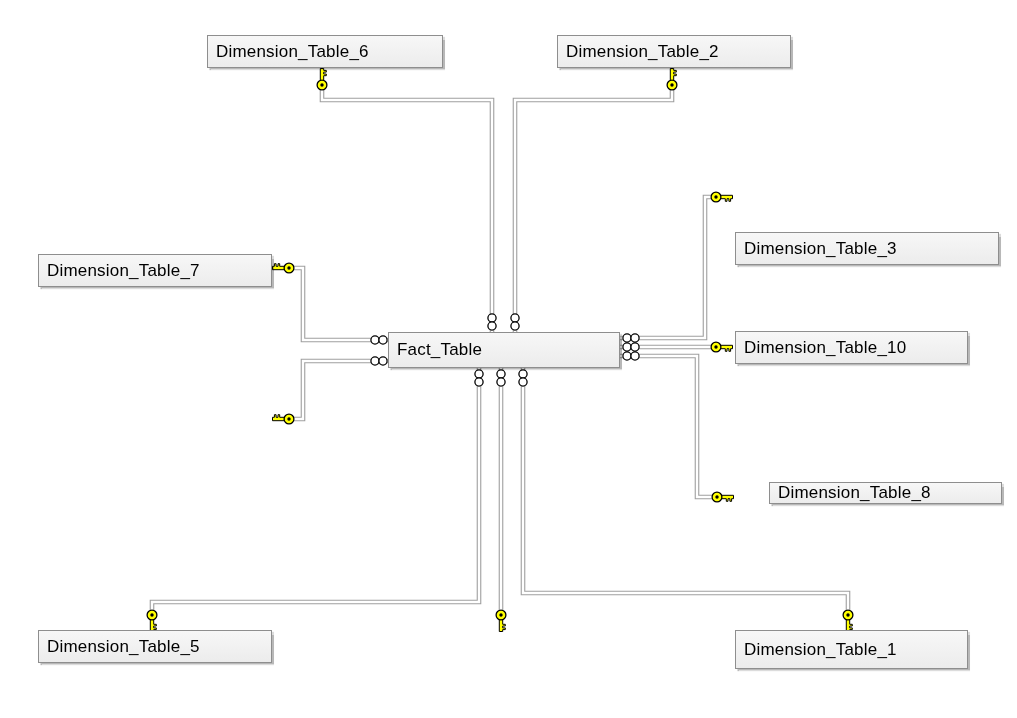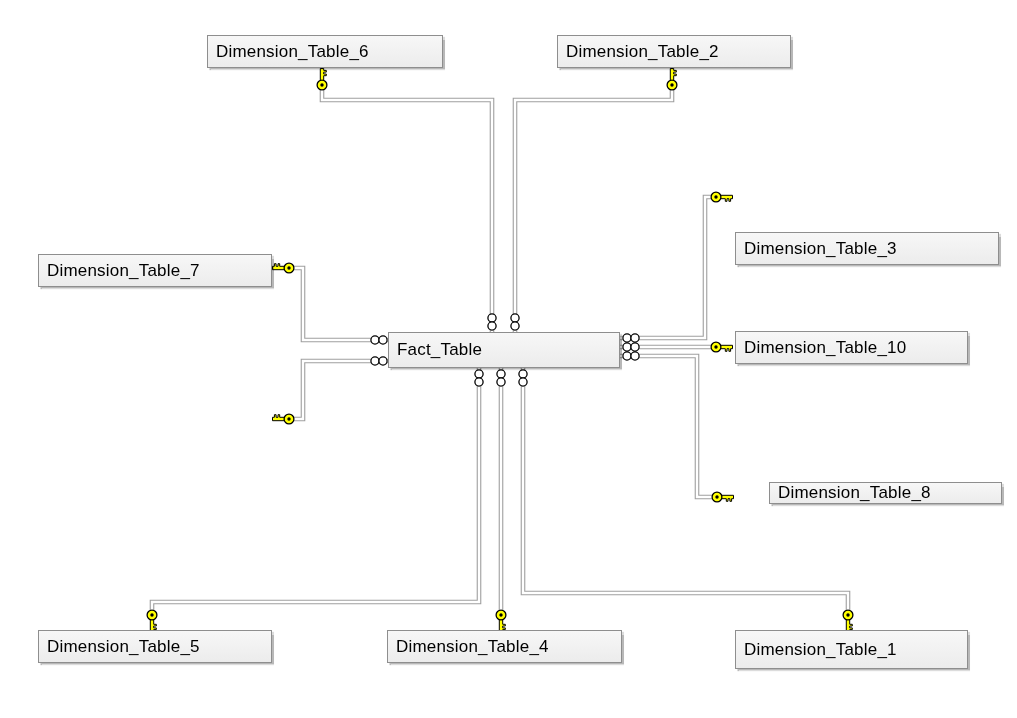--- a/index.html
+++ b/index.html
@@ -169,19 +169,16 @@
     </div>
     <div class="table-box" style="left: 735px; top: 331px; width: 233px; height: 33px; align-items: center;">
       <span>Dimension_Table_10</span>
     </div>
     <div class="table-box" style="left: 769px; top: 482px; width: 233px; height: 22px;">
       <span>Dimension_Table_8</span>
     </div>
     <div class="table-box" style="left: 38px; top: 630px; width: 234px; height: 33px;">
       <span>Dimension_Table_5</span>
     </div>
-    <div class="table-box" style="left: 387px; top: 630px; width: 235px; height: 33px;">
-      <span>Dimension_Table_4</span>
-    </div>
     <div class="table-box" style="left: 735px; top: 630px; width: 233px; height: 39px;">
       <span>Dimension_Table_1</span>
     </div>
   </div>
 
 </body></html>

